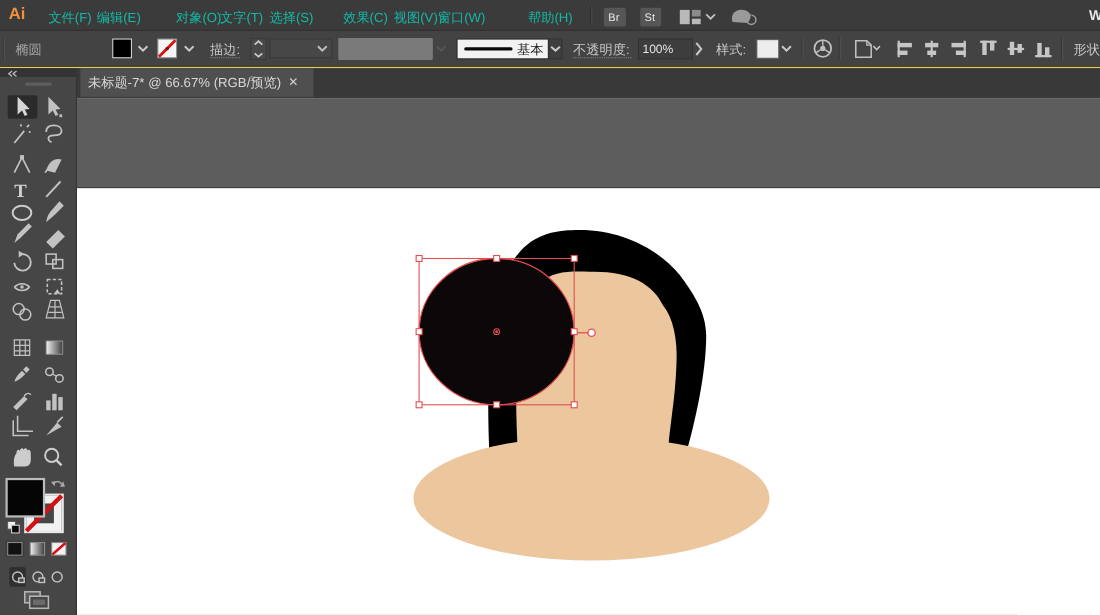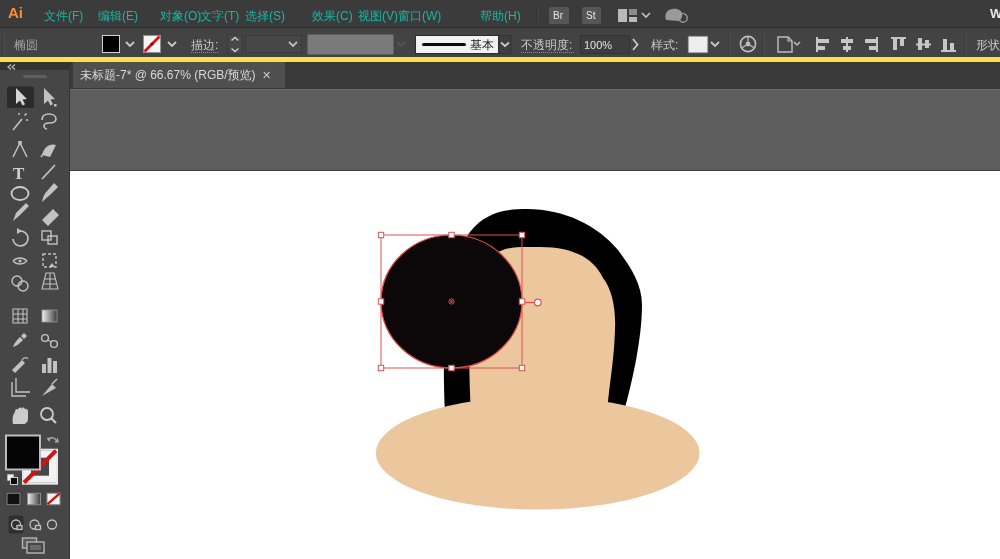--- a/index.html
+++ b/index.html
@@ -8,42 +8,42 @@
   #app { position:absolute; top:0; left:0; width:856px; height:559px; }
   .abs { position:absolute; }
   
   #menubar { position:absolute; top:0; left:0; width:1000px; height:28px;
     background:#3b3b3b; border-bottom:1px solid #2d2d2d; }
   .menuitem { position:absolute; top:8px; font-size:12px; color:#14b8a6; white-space:nowrap; }
   #ailogo { position:absolute; left:8px; top:4px; font-size:15px; font-weight:bold;
     color:#f49140; letter-spacing:0px; }
   
   #optbar { position:absolute; top:28px; left:0; width:1000px; height:34px;
-    background:#434343; border-bottom:5px solid #fde047; }
+    background:#434343; border-bottom:1px solid #fde047; }
   
   #tools { position:absolute; top:62px; left:0; width:70px; height:497px;
     background:#464646; border-right:1px solid #353535; }
   #toolshead { position:absolute; top:0; left:0; width:70px; height:8px; background:#333333; }
   
   #tabbar { position:absolute; top:62px; left:70px; width:930px; height:27px; background:#393939; }
   #tab { position:absolute; top:0px; left:3px; width:212px; height:26px; background:#4f4f4f;
     color:#d8d8d8; font-size:12px; line-height:26px; }
   #tab span.t { position:absolute; left:7px; }
   #tab span.x { position:absolute; left:189px; top:0px; font-size:11px; color:#cccccc; }
   
   #canvas { position:absolute; top:89px; left:70px; width:930px; height:470px; background:#5d5d5d; }
 </style>
 </head>
 <body>
 <div id="app">
 
   <div id="menubar">
     <div id="ailogo">Ai</div>
     <span class="menuitem" style="left:44px">文件(F)</span>
-    <span class="menuitem" style="left:98px">编辑(E)</span>
+    <span class="menuitem" style="left:88px">编辑(E)</span>
     <span class="menuitem" style="left:160px">对象(O)</span>
     <span class="menuitem" style="left:200px">文字(T)</span>
     <span class="menuitem" style="left:245px">选择(S)</span>
     <span class="menuitem" style="left:312px">效果(C)</span>
     <span class="menuitem" style="left:358px">视图(V)</span>
     <span class="menuitem" style="left:398px">窗口(W)</span>
     <span class="menuitem" style="left:480px">帮助(H)</span>
     <svg class="abs" style="left:530px;top:0" width="470" height="28" viewBox="0 0 470 28">
       <line x1="7" y1="5" x2="7" y2="23" stroke="#2e2e2e"></line>
       <line x1="8" y1="5" x2="8" y2="23" stroke="#4a4a4a"></line>

